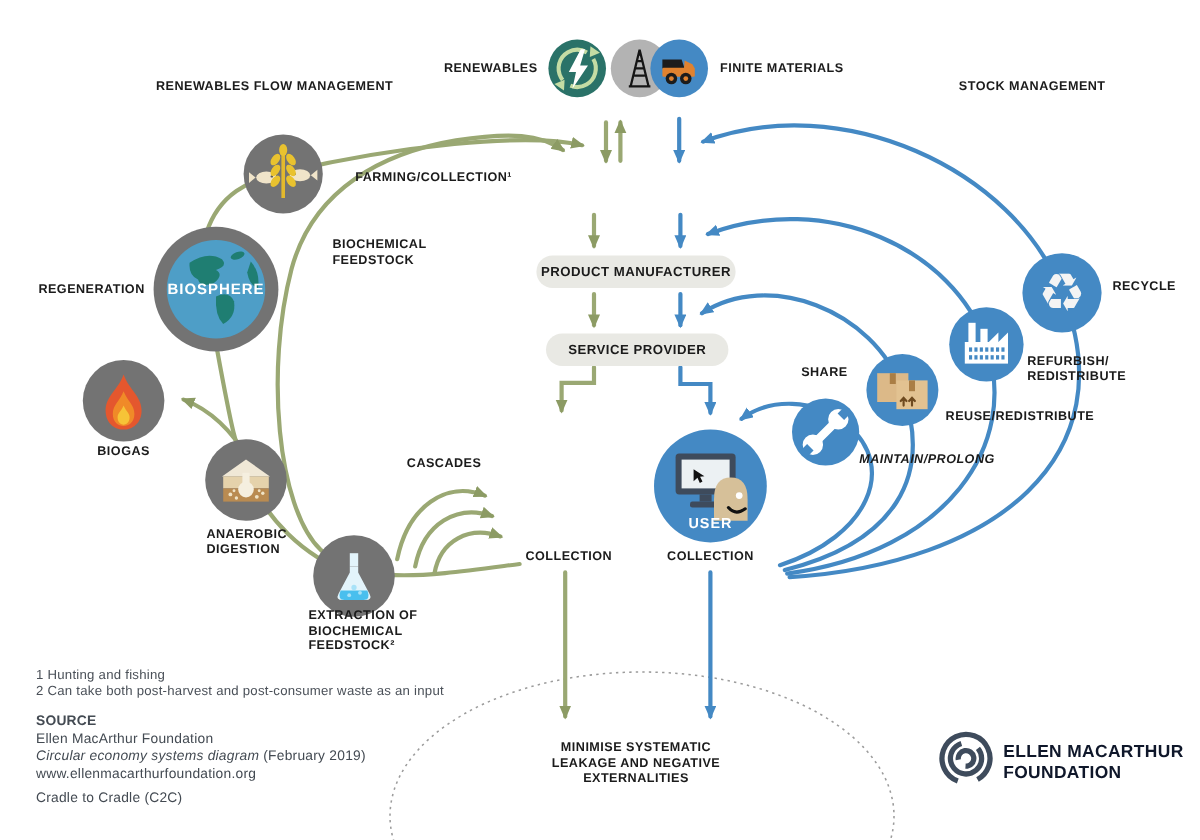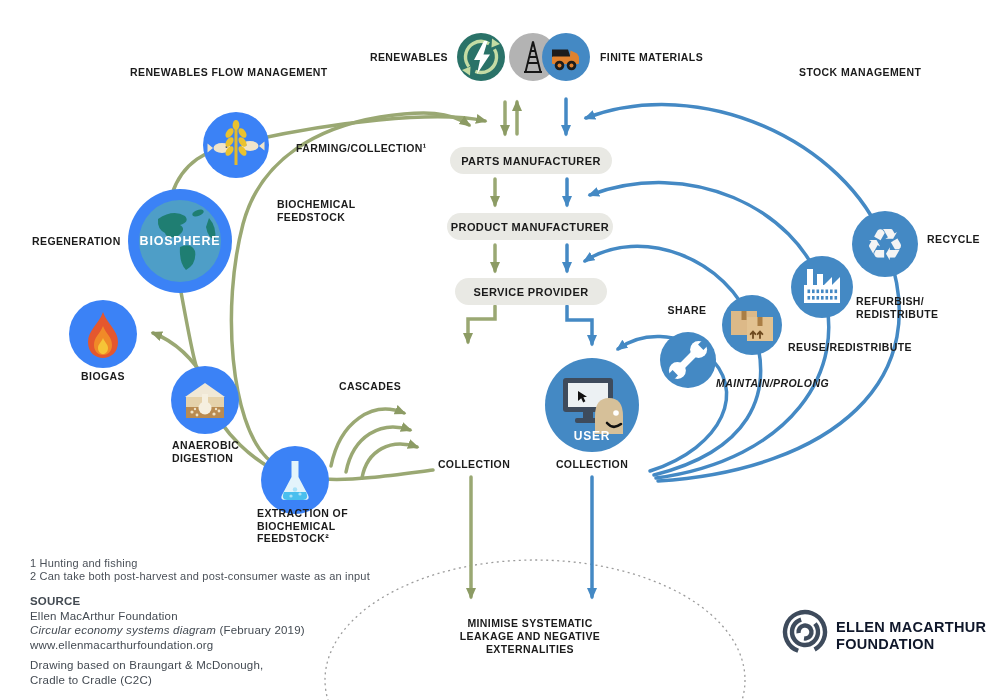--- a/index.html
+++ b/index.html
@@ -6,21 +6,21 @@
   #canvas{position:relative;width:1000px;height:700px;background:#fff;overflow:hidden;
           font-family:"Liberation Sans",sans-serif;}
   svg.layer{position:absolute;left:0;top:0;}
   .lbl{position:absolute;font-weight:bold;font-size:10.5px;letter-spacing:.4px;color:#1b1b1b;
        white-space:pre-line;line-height:1.2;}
   .lbl.center{text-align:center;}
   .lbl.right{text-align:right;}
   .pill{position:absolute;background:#E9E9E4;border-radius:14px;display:flex;align-items:center;
         justify-content:center;font-weight:bold;font-size:11px;letter-spacing:.4px;color:#1b1b1b;}
   .circle{position:absolute;border-radius:50%;}
-  .circle.green{background:#3b82f6;}
+  .circle.green{background:#737373;}
   .circle.blue{background:#4489C4;}
   .circle.teal{background:#2A7268;}
   .circle.gray{background:#B3B3B3;}
   .circle svg{position:absolute;left:0;top:0;}
   .clabel{position:absolute;left:0;width:100%;text-align:center;color:#fff;font-weight:bold;
           letter-spacing:.8px;}
   .fn{position:absolute;font-size:11px;color:#4A5058;letter-spacing:.2px;line-height:1.3;}
   .src{position:absolute;font-size:11.5px;color:#434A52;line-height:1.28;letter-spacing:.2px;}
   .src .head{font-weight:bold;}
   .src .it{font-style:italic;}
@@ -70,21 +70,20 @@
       <path d="M 567 245 L 567 271" marker-end="url(#mb)"></path>
       <path d="M 567 306 L 567 320 L 592 320 L 592 344" marker-end="url(#mb)"></path>
       <path d="M 592 477 L 592 597" marker-end="url(#mb)"></path>
       <path d="M 650 471 C 724 447, 748 389, 706 354 C 678 331, 641 332, 618 349" marker-end="url(#mb)"></path>
       <path d="M 654 475 C 745 452, 778 398, 752 325 C 728 258, 640 225, 585 261" marker-end="url(#mb)"></path>
       <path d="M 656 478 C 790 460, 850 370, 822 287 C 795 208, 690 158, 590 195" marker-end="url(#mb)"></path>
       <path d="M 658 481 C 830 470, 940 380, 885 244 C 845 140, 700 75, 586 118" marker-end="url(#mb)"></path>
     </g>
   </svg>
 
-  <div class="pill" style="left:450px;top:147px;width:162px;height:27px;">PARTS MANUFACTURER</div>
   <div class="pill" style="left:447px;top:213px;width:166px;height:27px;">PRODUCT MANUFACTURER</div>
   <div class="pill" style="left:455px;top:278px;width:152px;height:27px;">SERVICE PROVIDER</div>
 
   <div class="circle teal" style="left:457px;top:33px;width:48px;height:48px;">
     <svg width="48" height="48" viewBox="0 0 48 48">
       <circle cx="24" cy="24" r="15.5" fill="none" stroke="#C4DCA4" stroke-width="3.4" stroke-dasharray="38 8 43 8.4" transform="rotate(-30 24 24)"></circle>
       <polygon points="35,5.5 43,11 34.5,14.5" fill="#C4DCA4"></polygon>
       <polygon points="13,42.5 5,37 13.5,33.5" fill="#C4DCA4"></polygon>
       <polygon points="27,8 17,27 23,27 20,41 33,21.5 26.5,21.5 30.5,8" fill="#ffffff"></polygon>
     </svg>
@@ -274,21 +273,20 @@
 
   <div class="fn" style="left:30px;top:556px;">1 Hunting and fishing</div>
   <div class="fn" style="left:30px;top:569px;">2 Can take both post-harvest and post-consumer waste as an input</div>
 
   <div class="src" style="left:30px;top:594px;">
     <div class="head">SOURCE</div>
     <div>Ellen MacArthur Foundation</div>
     <div><span class="it">Circular economy systems diagram</span><span> (February 2019)</span></div>
     <div>www.ellenmacarthurfoundation.org</div>
     <div class="gap"></div>
-    <div>Drawing based on Braungart &amp; McDonough,</div>
     <div>Cradle to Cradle (C2C)</div>
   </div>
 
   <svg class="layer" style="left:782px;top:609px;" width="46" height="46" viewBox="0 0 46 46">
     <g fill="none" stroke="#3E4B5C" stroke-width="4.4">
       <circle cx="23" cy="23" r="20" stroke-dasharray="108 18" transform="rotate(110 23 23)"></circle>
       <circle cx="23" cy="23" r="13" stroke-dasharray="66 16" transform="rotate(-40 23 23)"></circle>
       <circle cx="23" cy="23" r="6.5" stroke-dasharray="32 9" transform="rotate(170 23 23)"></circle>
     </g>
   </svg>

